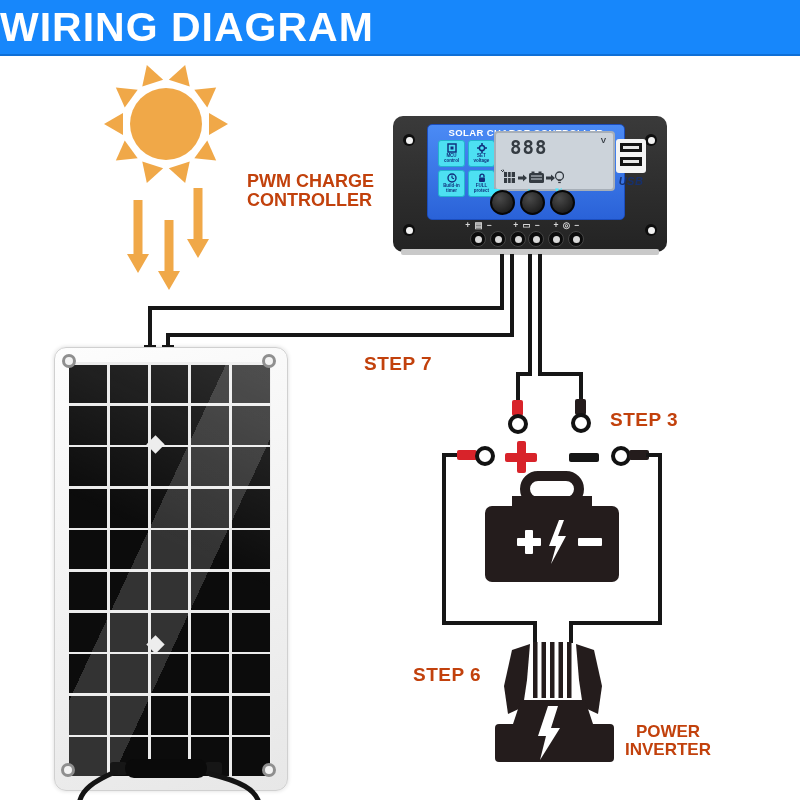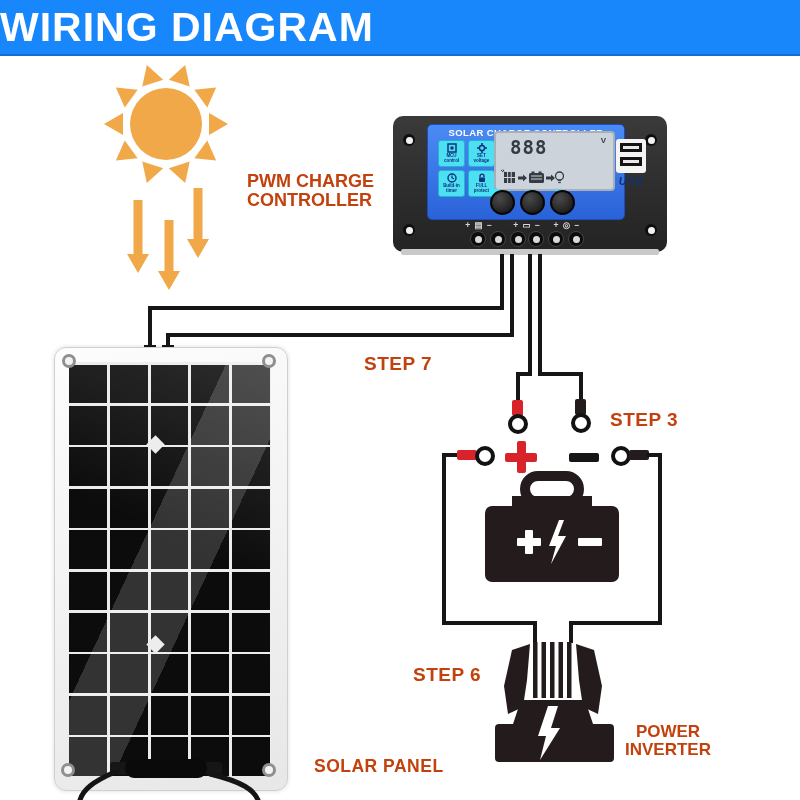--- a/index.html
+++ b/index.html
@@ -331,15 +331,14 @@
     <div class="grommet" style="left:6px;top:415px;"></div>
     <div class="grommet" style="left:207px;top:415px;"></div>
     <div class="jbox-cap" style="left:55px;"></div>
     <div class="jbox-cap" style="left:150px;"></div>
     <div class="jbox-mid"></div>
   </div>
   <svg class="abs" style="left:60px;top:770px;" width="230" height="30" viewBox="0 0 230 30">
     <path d="M55,2 C32,12 23,20 20,30" stroke="#141414" stroke-width="5" fill="none" stroke-linecap="round"></path>
     <path d="M150,4 C183,12 194,20 198,30" stroke="#141414" stroke-width="5" fill="none" stroke-linecap="round"></path>
   </svg>
-  <div class="lbl" style="left:314px;top:756px;font-size:17.5px;letter-spacing:0.5px;">SOLAR PANEL</div>
 
 </div>
 
 </body></html>

